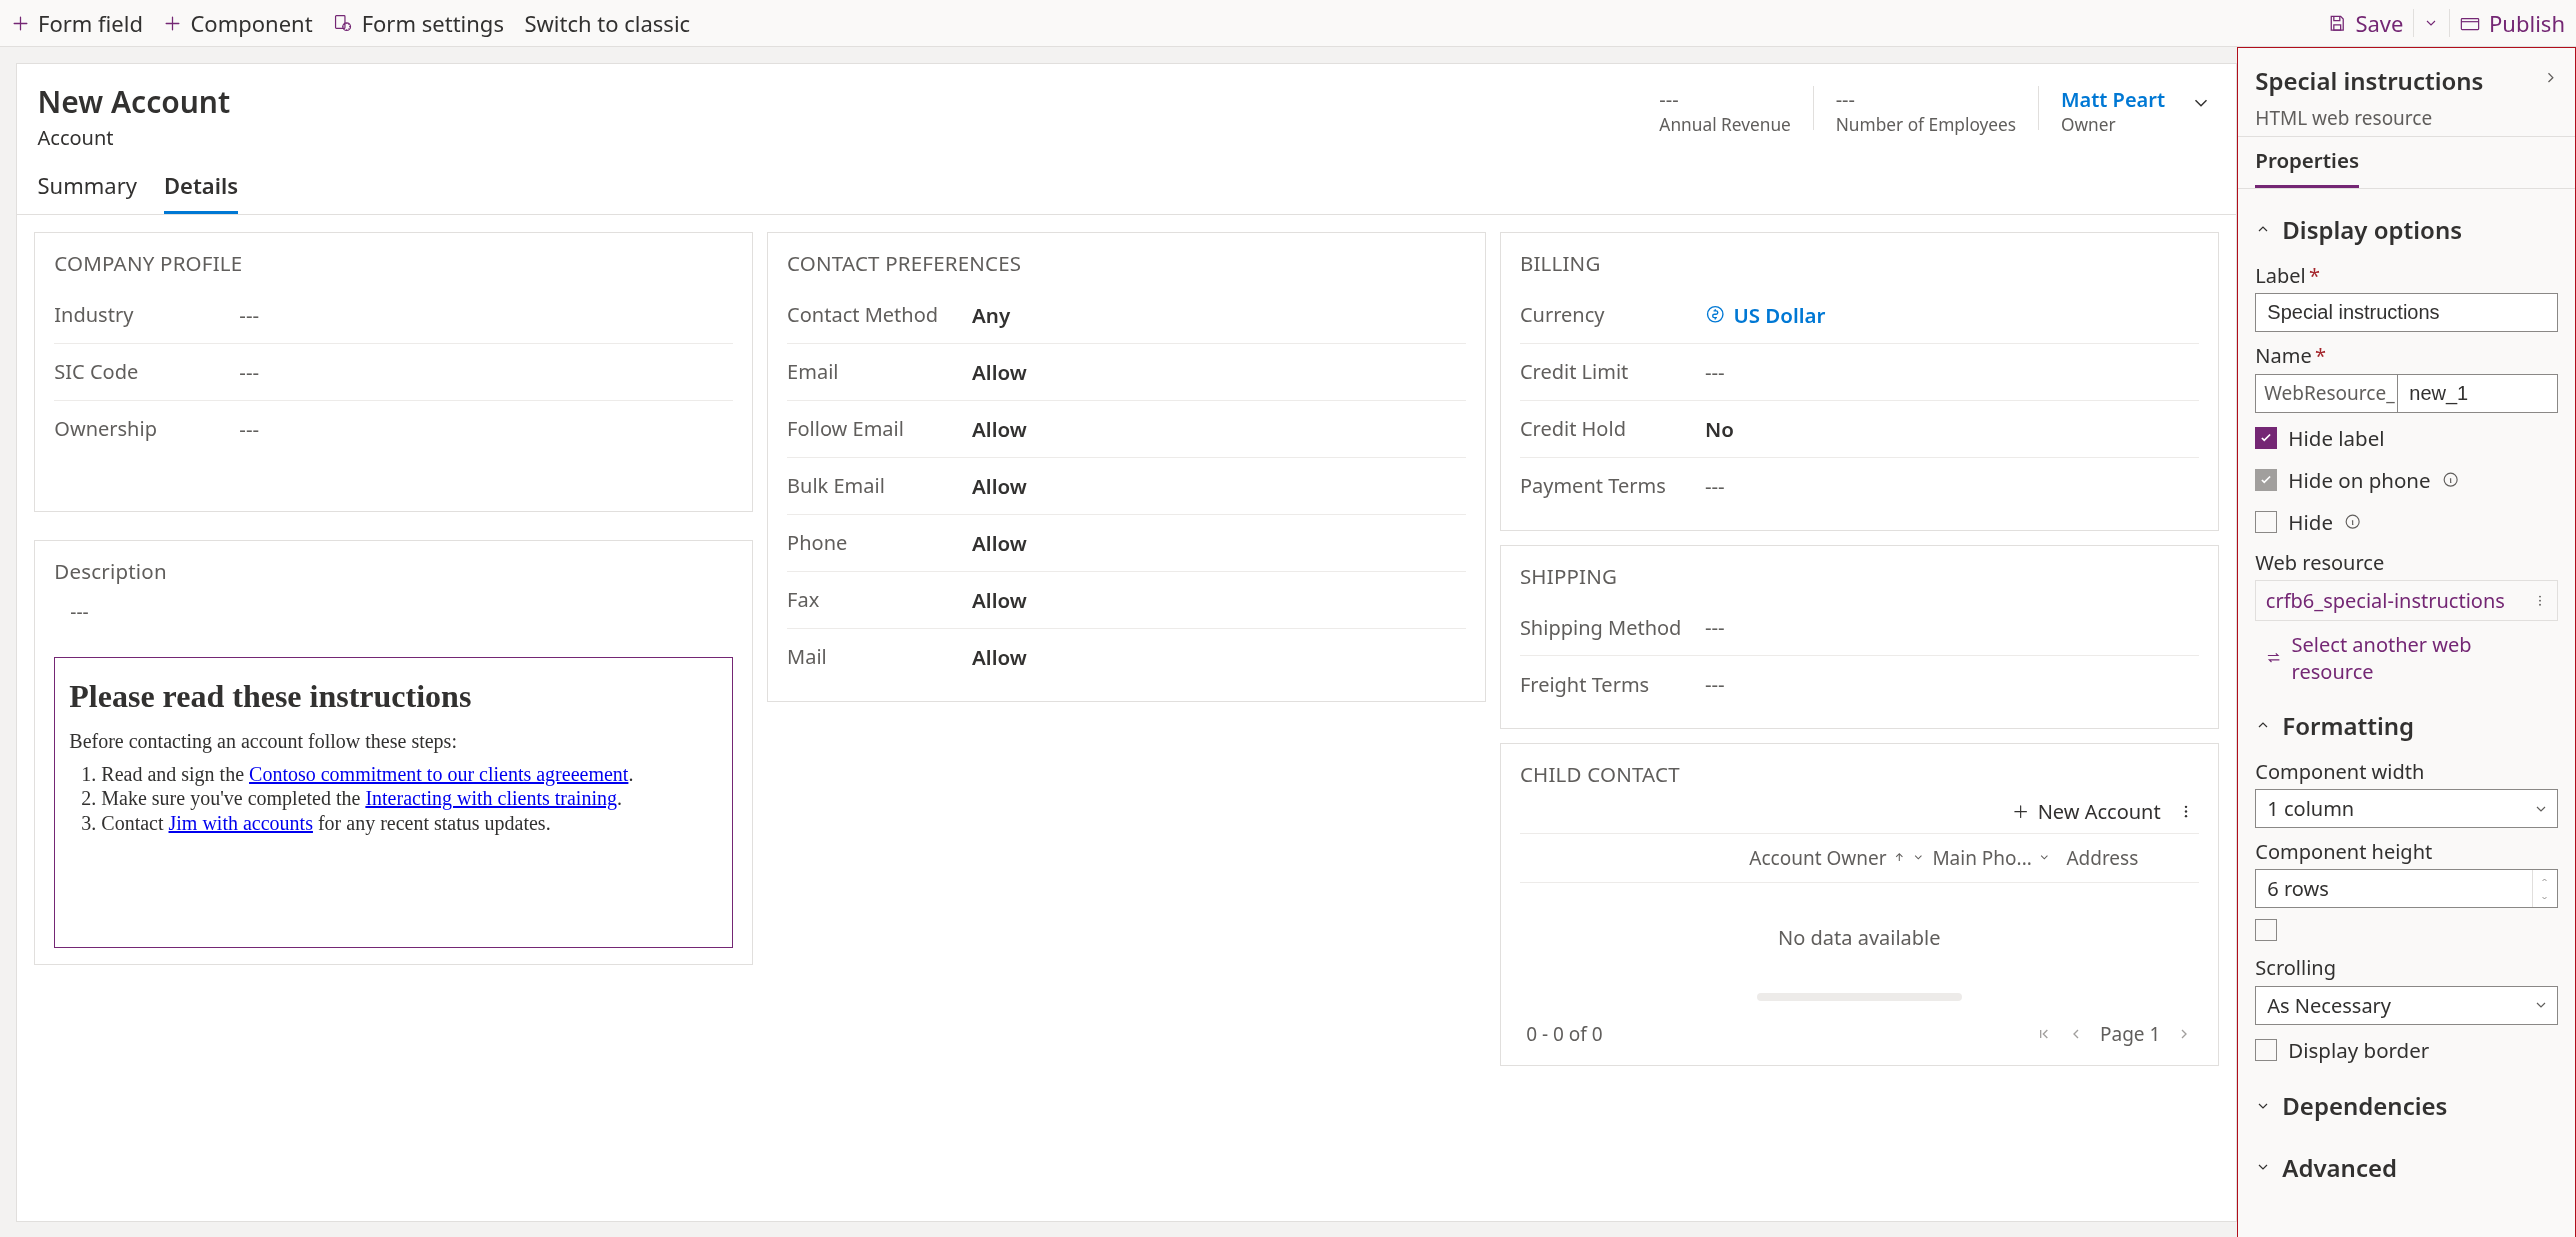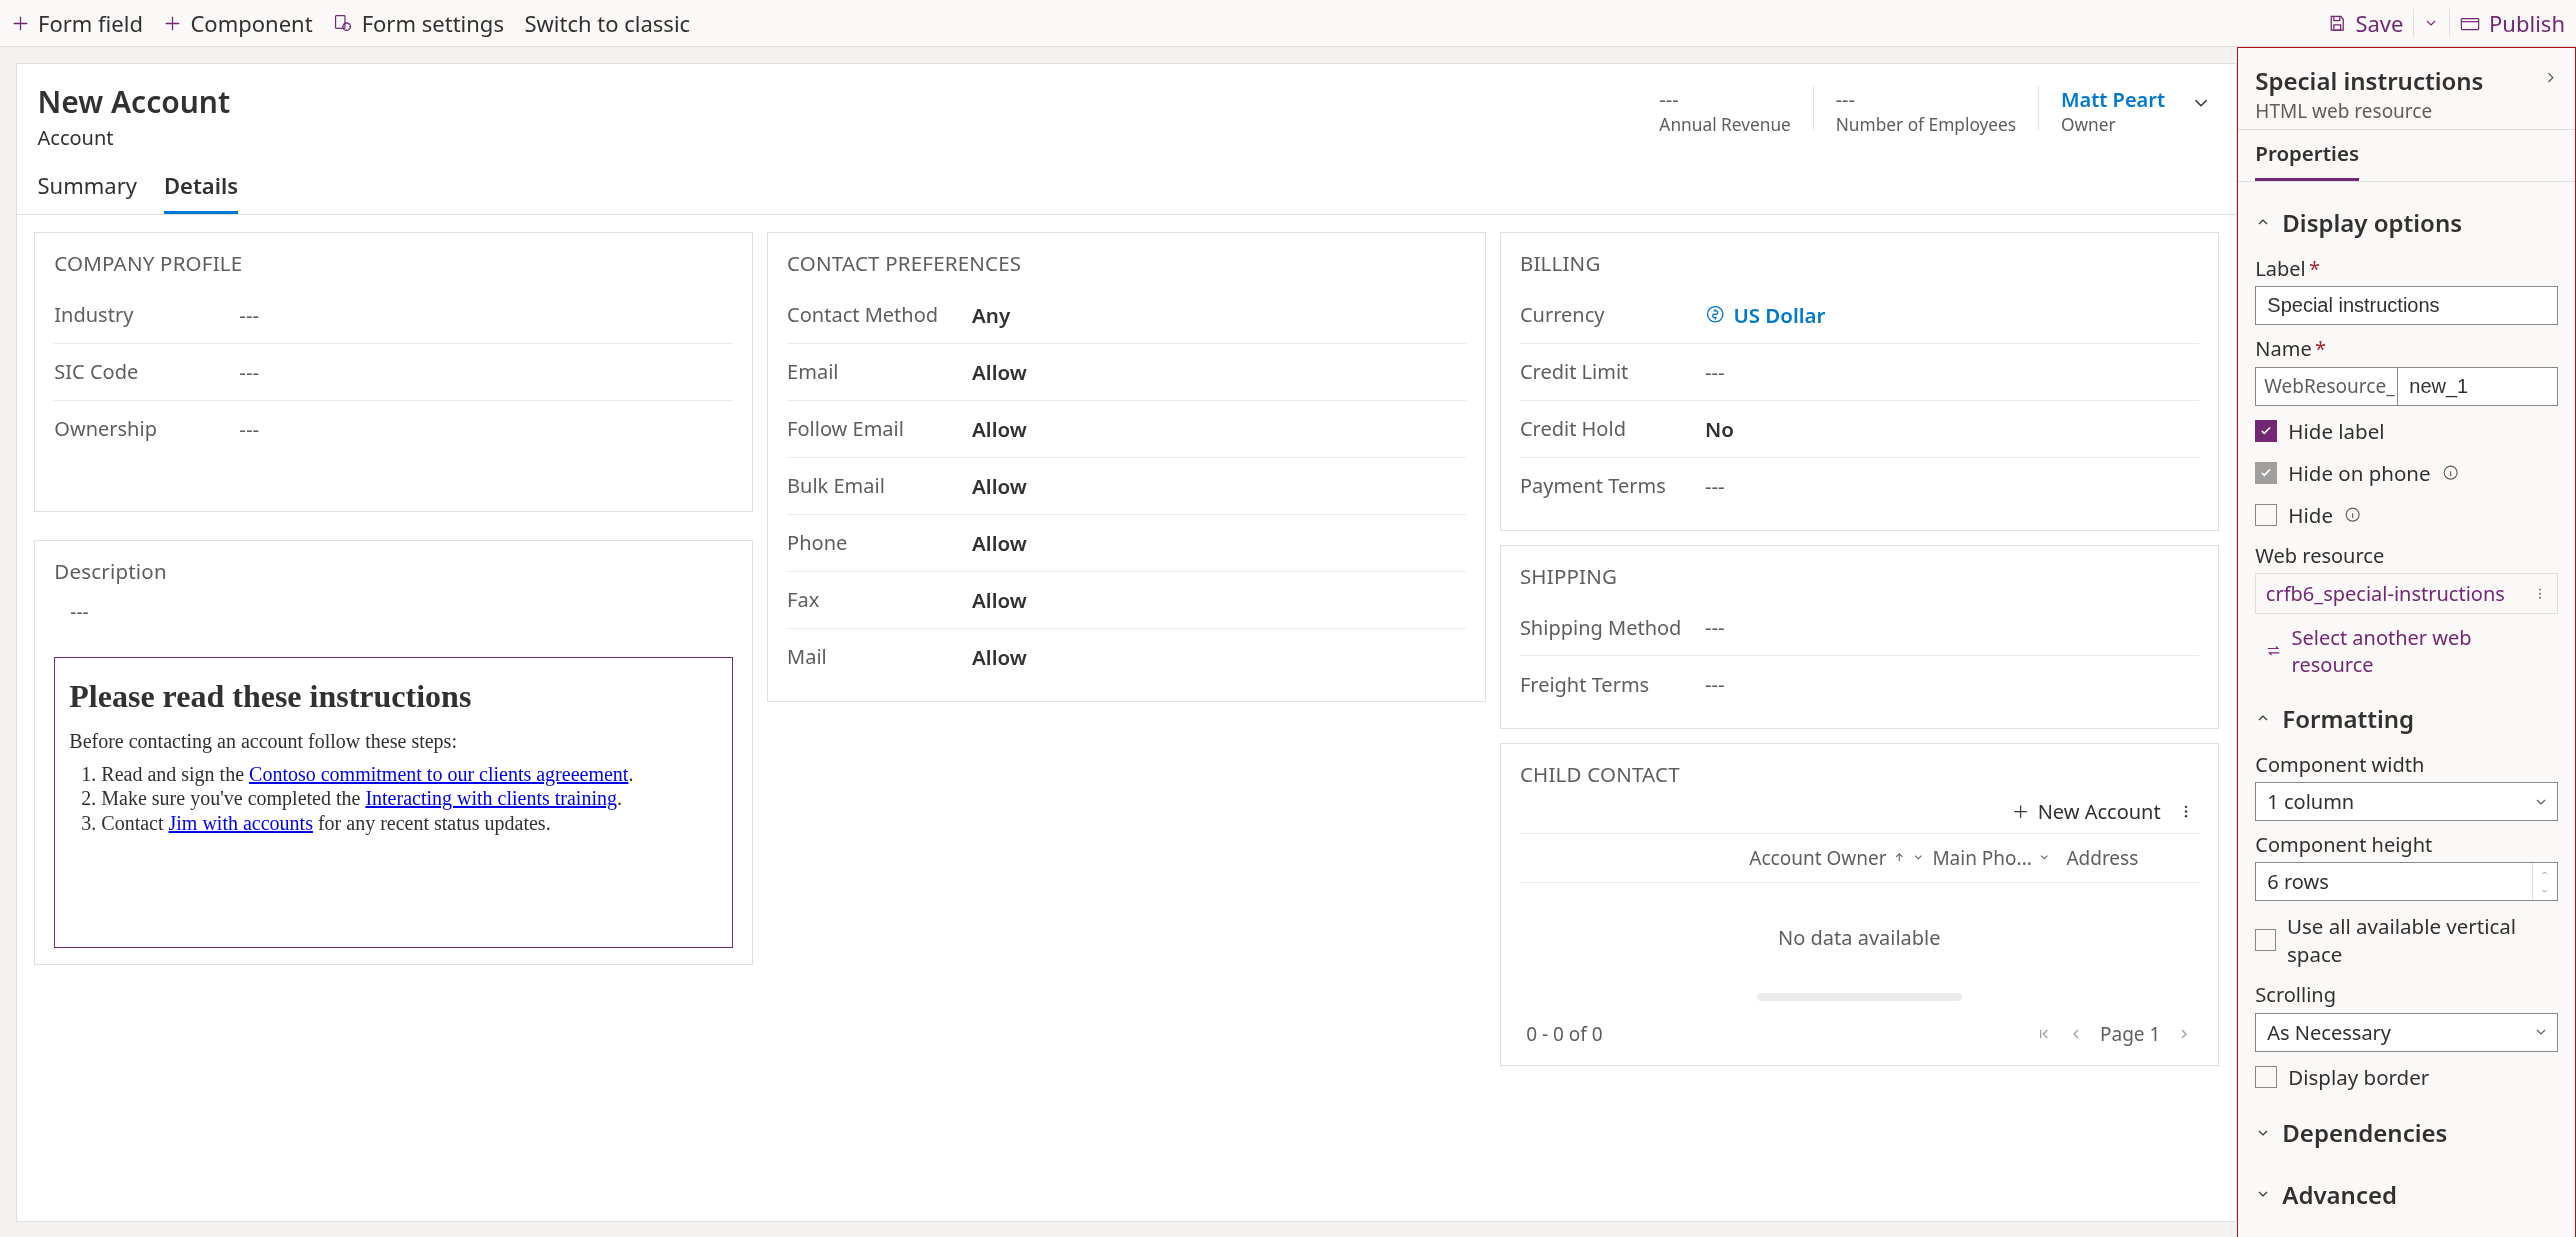--- a/index.html
+++ b/index.html
@@ -81,21 +81,21 @@
   .grid-cols { display:grid; grid-template-columns: 1fr 126px 126px; border-top:0.8px solid var(--line); border-bottom:0.8px solid var(--line); padding:11px 6.3px; font-size:19px; color:var(--muted); gap:8px; }
   .grid-cols .col { display:flex; align-items:center; gap:6.3px; }
   .grid-body { height:110px; display:flex; align-items:center; justify-content:center; font-size:20px; color:var(--muted); }
   .grid-foot { display:flex; align-items:center; justify-content:space-between; padding:8px 6.3px 1.6px 6.3px; font-size:19px; color:var(--muted); }
   .grid-foot .pager { display:flex; align-items:center; gap:16px; }
   .grid-scroll { height:8px; background:var(--line); width:205px; border-radius:4px; margin:0 auto 12.6px auto; }
 
   
   .rp-head { padding:16px 11px 4.7px 17.3px; border-bottom:0.8px solid var(--line2); display:flex; align-items:flex-start; }
   .rp-head .t { font-size:24px; font-weight:600; }
-  .rp-head .st { font-size:19px; color:var(--muted); margin-top:1px; }
+  .rp-head .st { font-size:19px; color:var(--muted); margin-top:8px; }
   .rp-head .collapse { margin-left:auto; padding:4.7px; cursor:pointer; color:var(--muted); }
   .rp-tabs { display:flex; padding:0 17.3px; border-bottom:0.8px solid var(--line2); }
   .rp-tab { font-size:20.5px; padding:9.5px 0 11px 0; border-bottom:3.2px solid var(--purple); font-weight:600; }
   .rp-body { flex:1; overflow:auto; padding:9.5px 17.3px 14px 17.3px; }
   .rp-collapsible { padding:8px 0; }
   .rp-collapsible .hdr { display:flex; align-items:center; gap:11px; font-size:24px; font-weight:600; padding:6.3px 0; cursor:pointer; }
   .field-block { margin-top:9.5px; }
   .field-block .lbl { font-size:20px; margin-bottom:4.7px; display:flex; align-items:center; gap:3.2px; }
   .req { color:var(--red); }
   .tinput { width:100%; height:39px; border:0.8px solid #8a8886; background:#fff; font-size:20px; padding:0 11px; color:var(--text); }
@@ -557,21 +557,20 @@
                     <svg width="11" height="8" viewBox="0 0 24 24" fill="none" stroke="currentColor" stroke-width="2">
                       <path d="M6 9l6 6 6-6"></path>
                     </svg>
                   </div>
               </div>
             </div>
           </div>
 
           <div class="chk-row">
             <div class="chkbox"></div>
-            <span>Use all available vertical space</span>
           </div>
 
           <div class="field-block">
             <div class="lbl">Scrolling</div>
             <div class="select">
               <span>As Necessary</span>
               <span>
                   <svg width="16" height="16" viewBox="0 0 24 24" fill="none" stroke="#605e5c" stroke-width="1.8">
                     <path d="M6 9l6 6 6-6"></path>
                   </svg>

